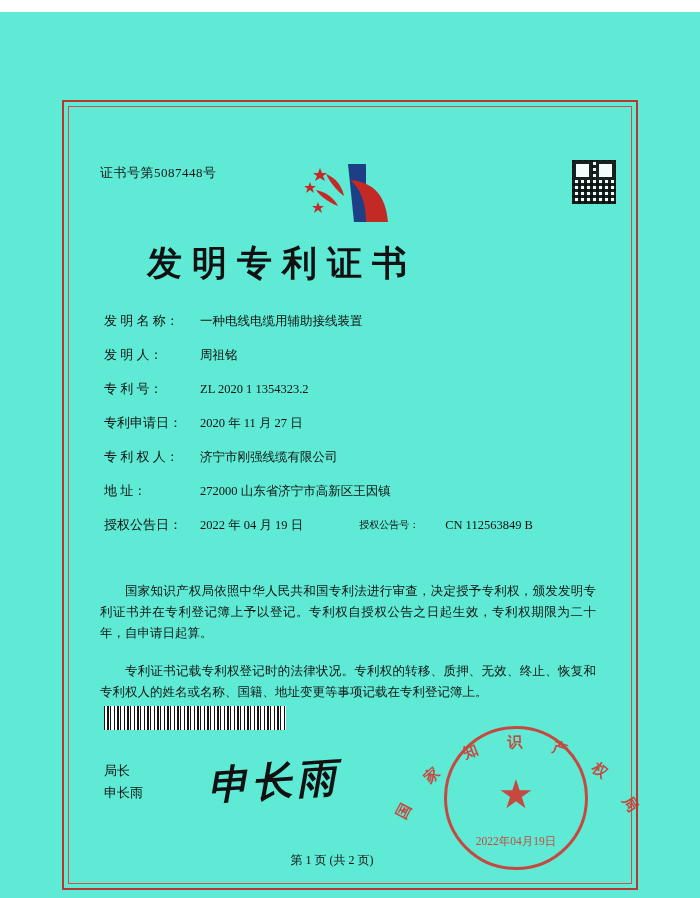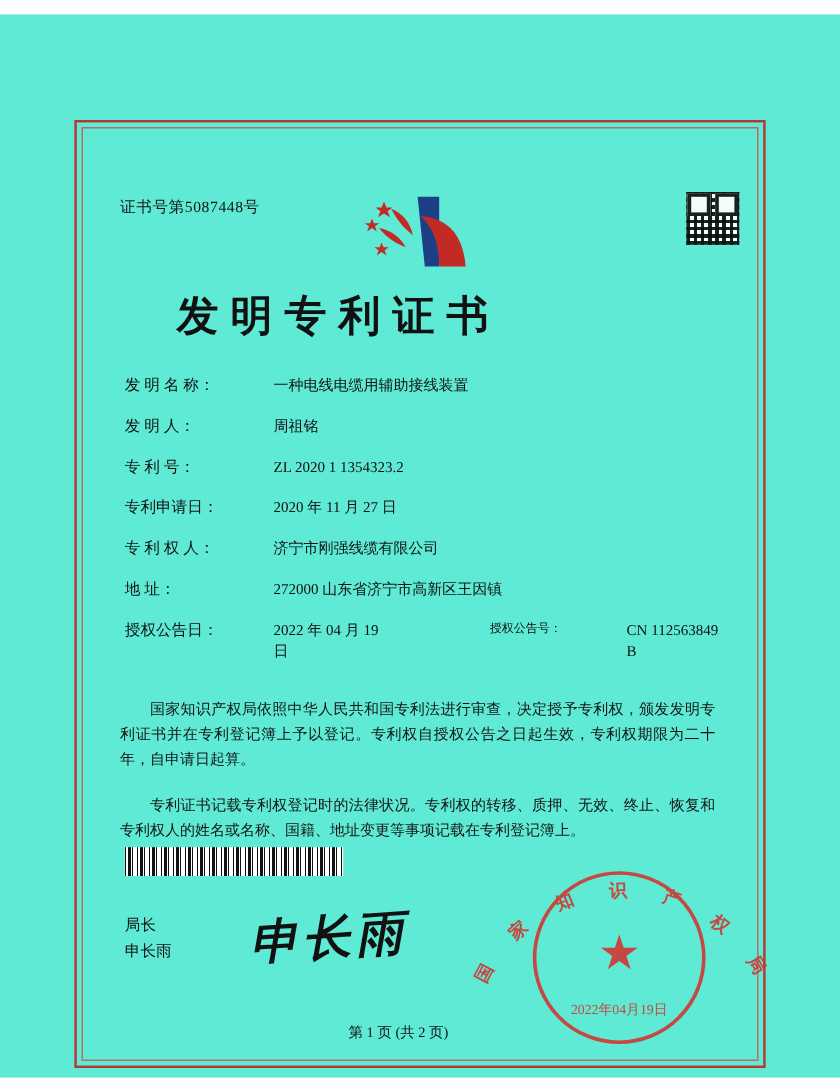--- a/index.html
+++ b/index.html
@@ -108,21 +108,20 @@
     left: 104px;
     top: 300px;
     width: 500px;
   }
   .field-row {
     display: flex;
     align-items: flex-start;
     margin-bottom: 16px;
     font-size: 13px;
     line-height: 18px;
-    gap: 28px;
   }
   .field-label {
     width: 96px;
     flex: 0 0 96px;
     color: #111;
     letter-spacing: 0px;
   }
   .field-value {
     color: #111;
     font-size: 12.5px;

